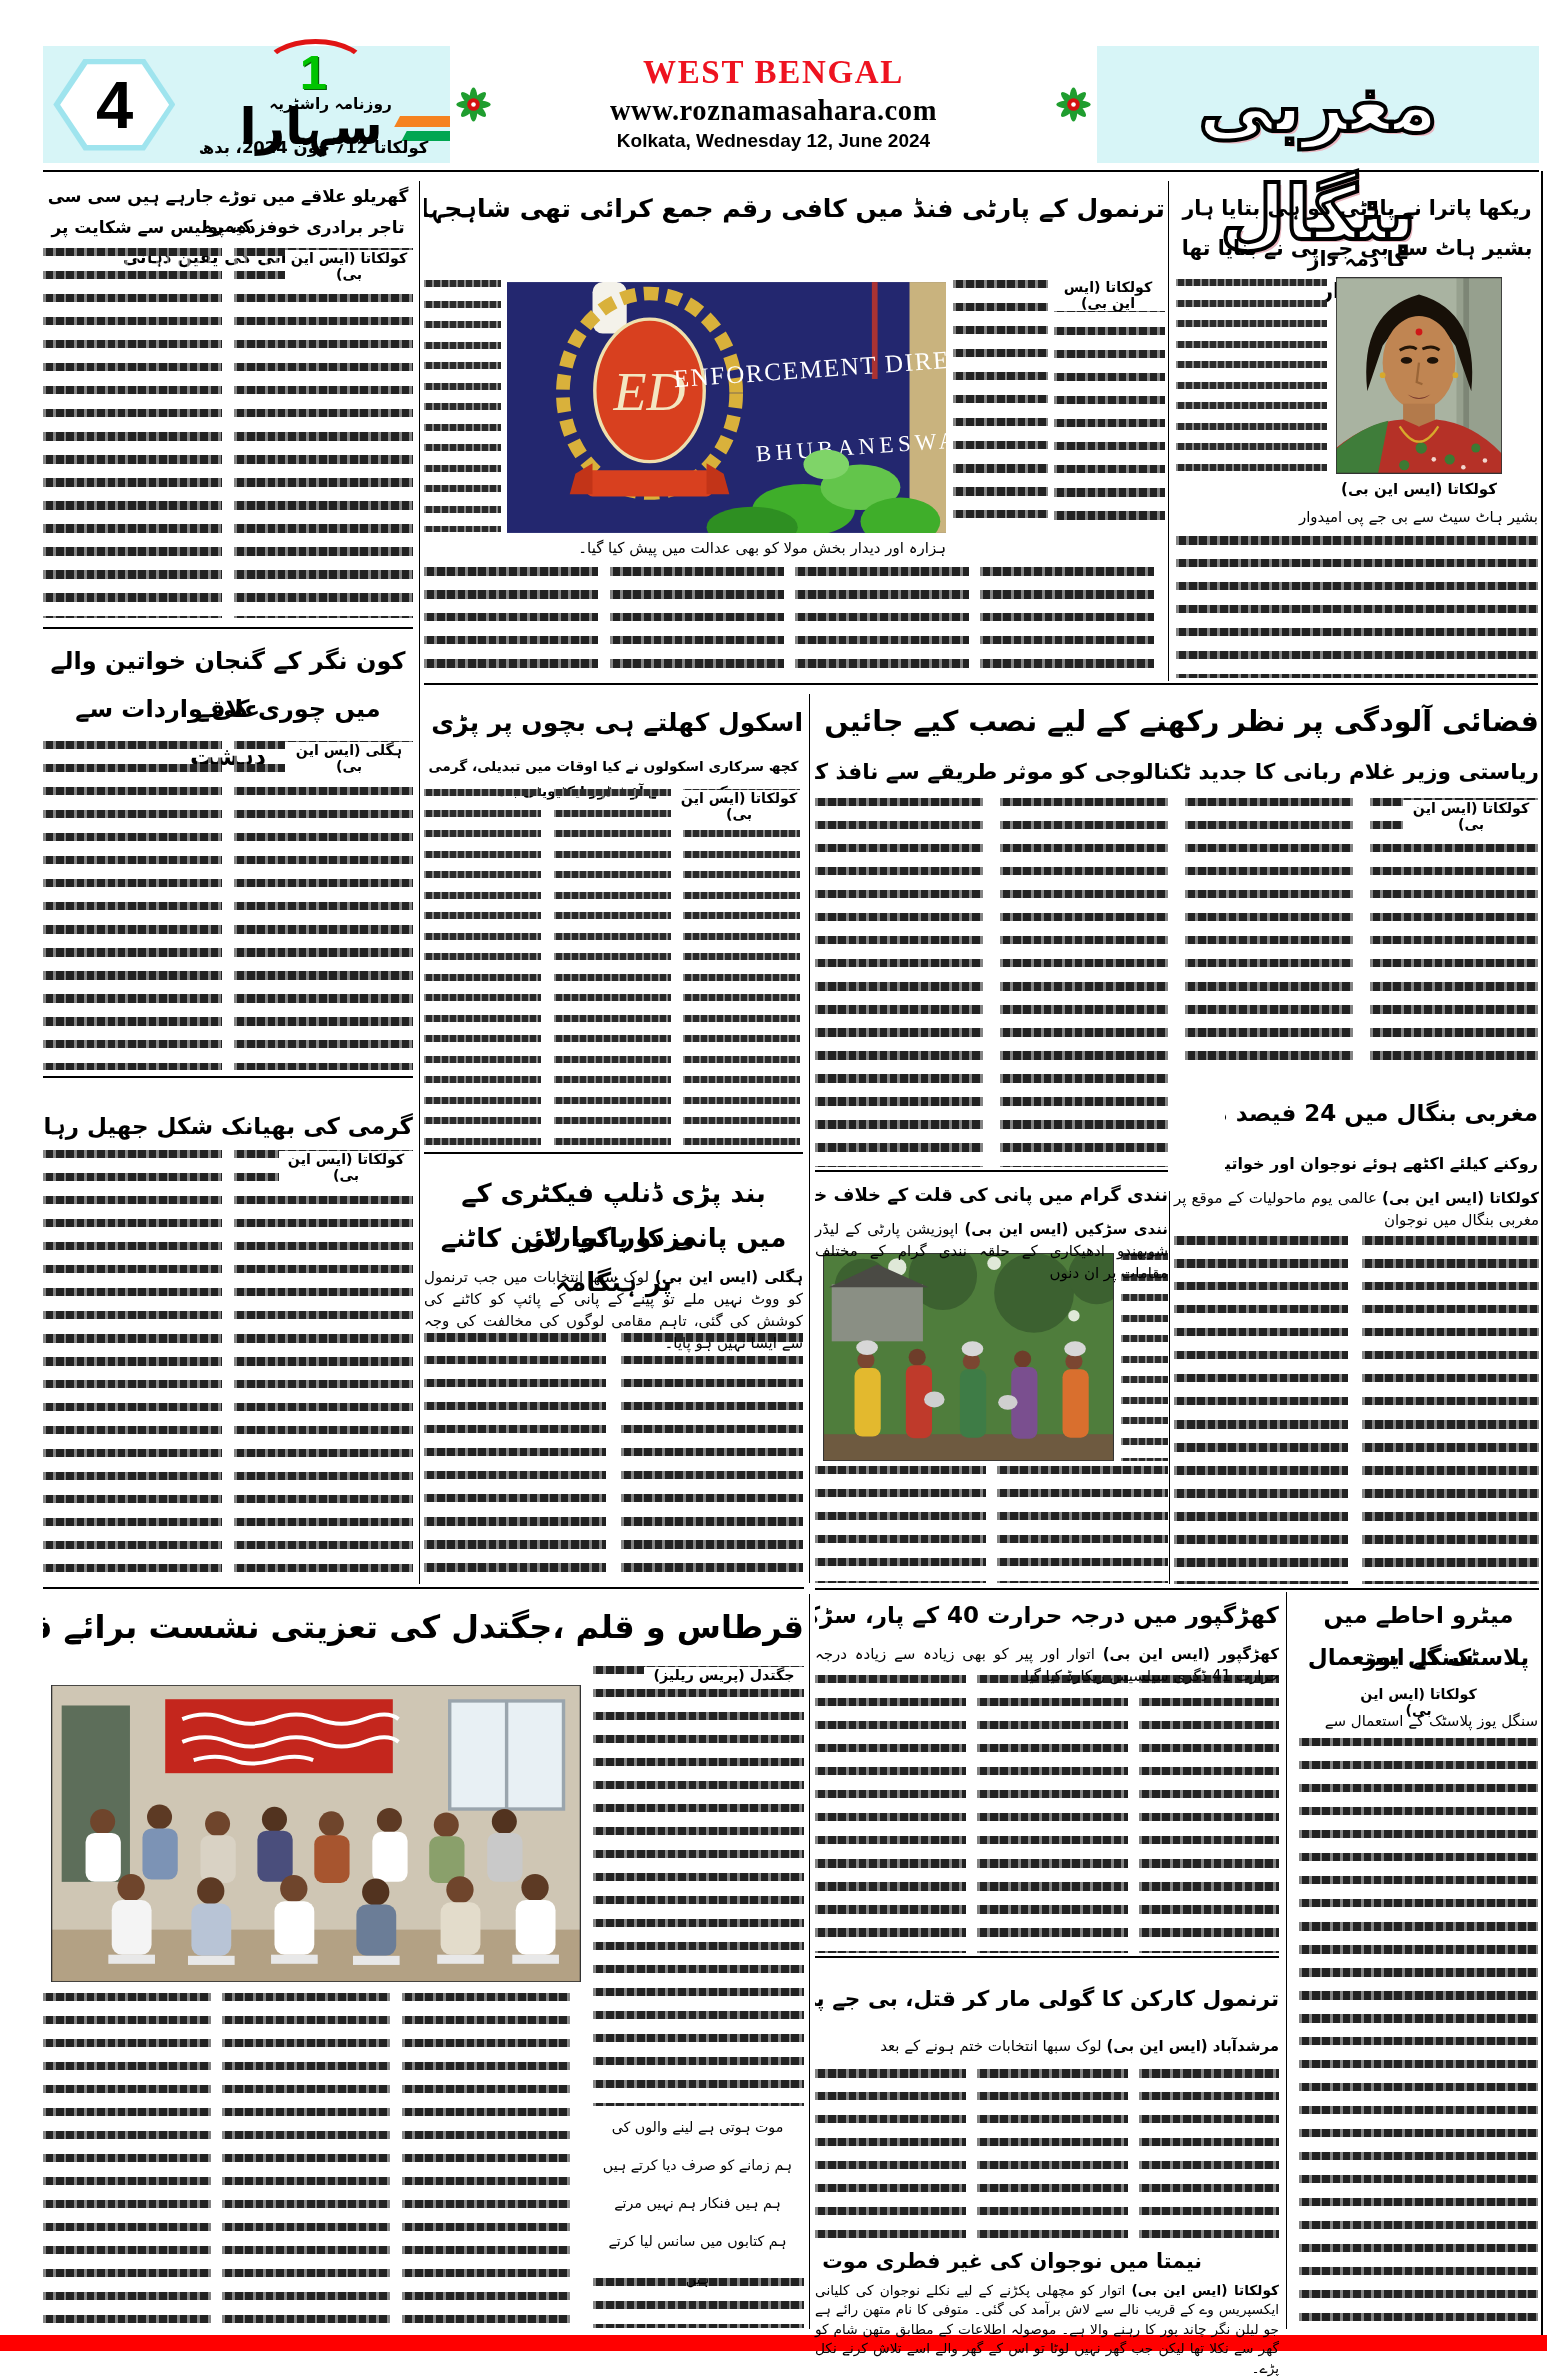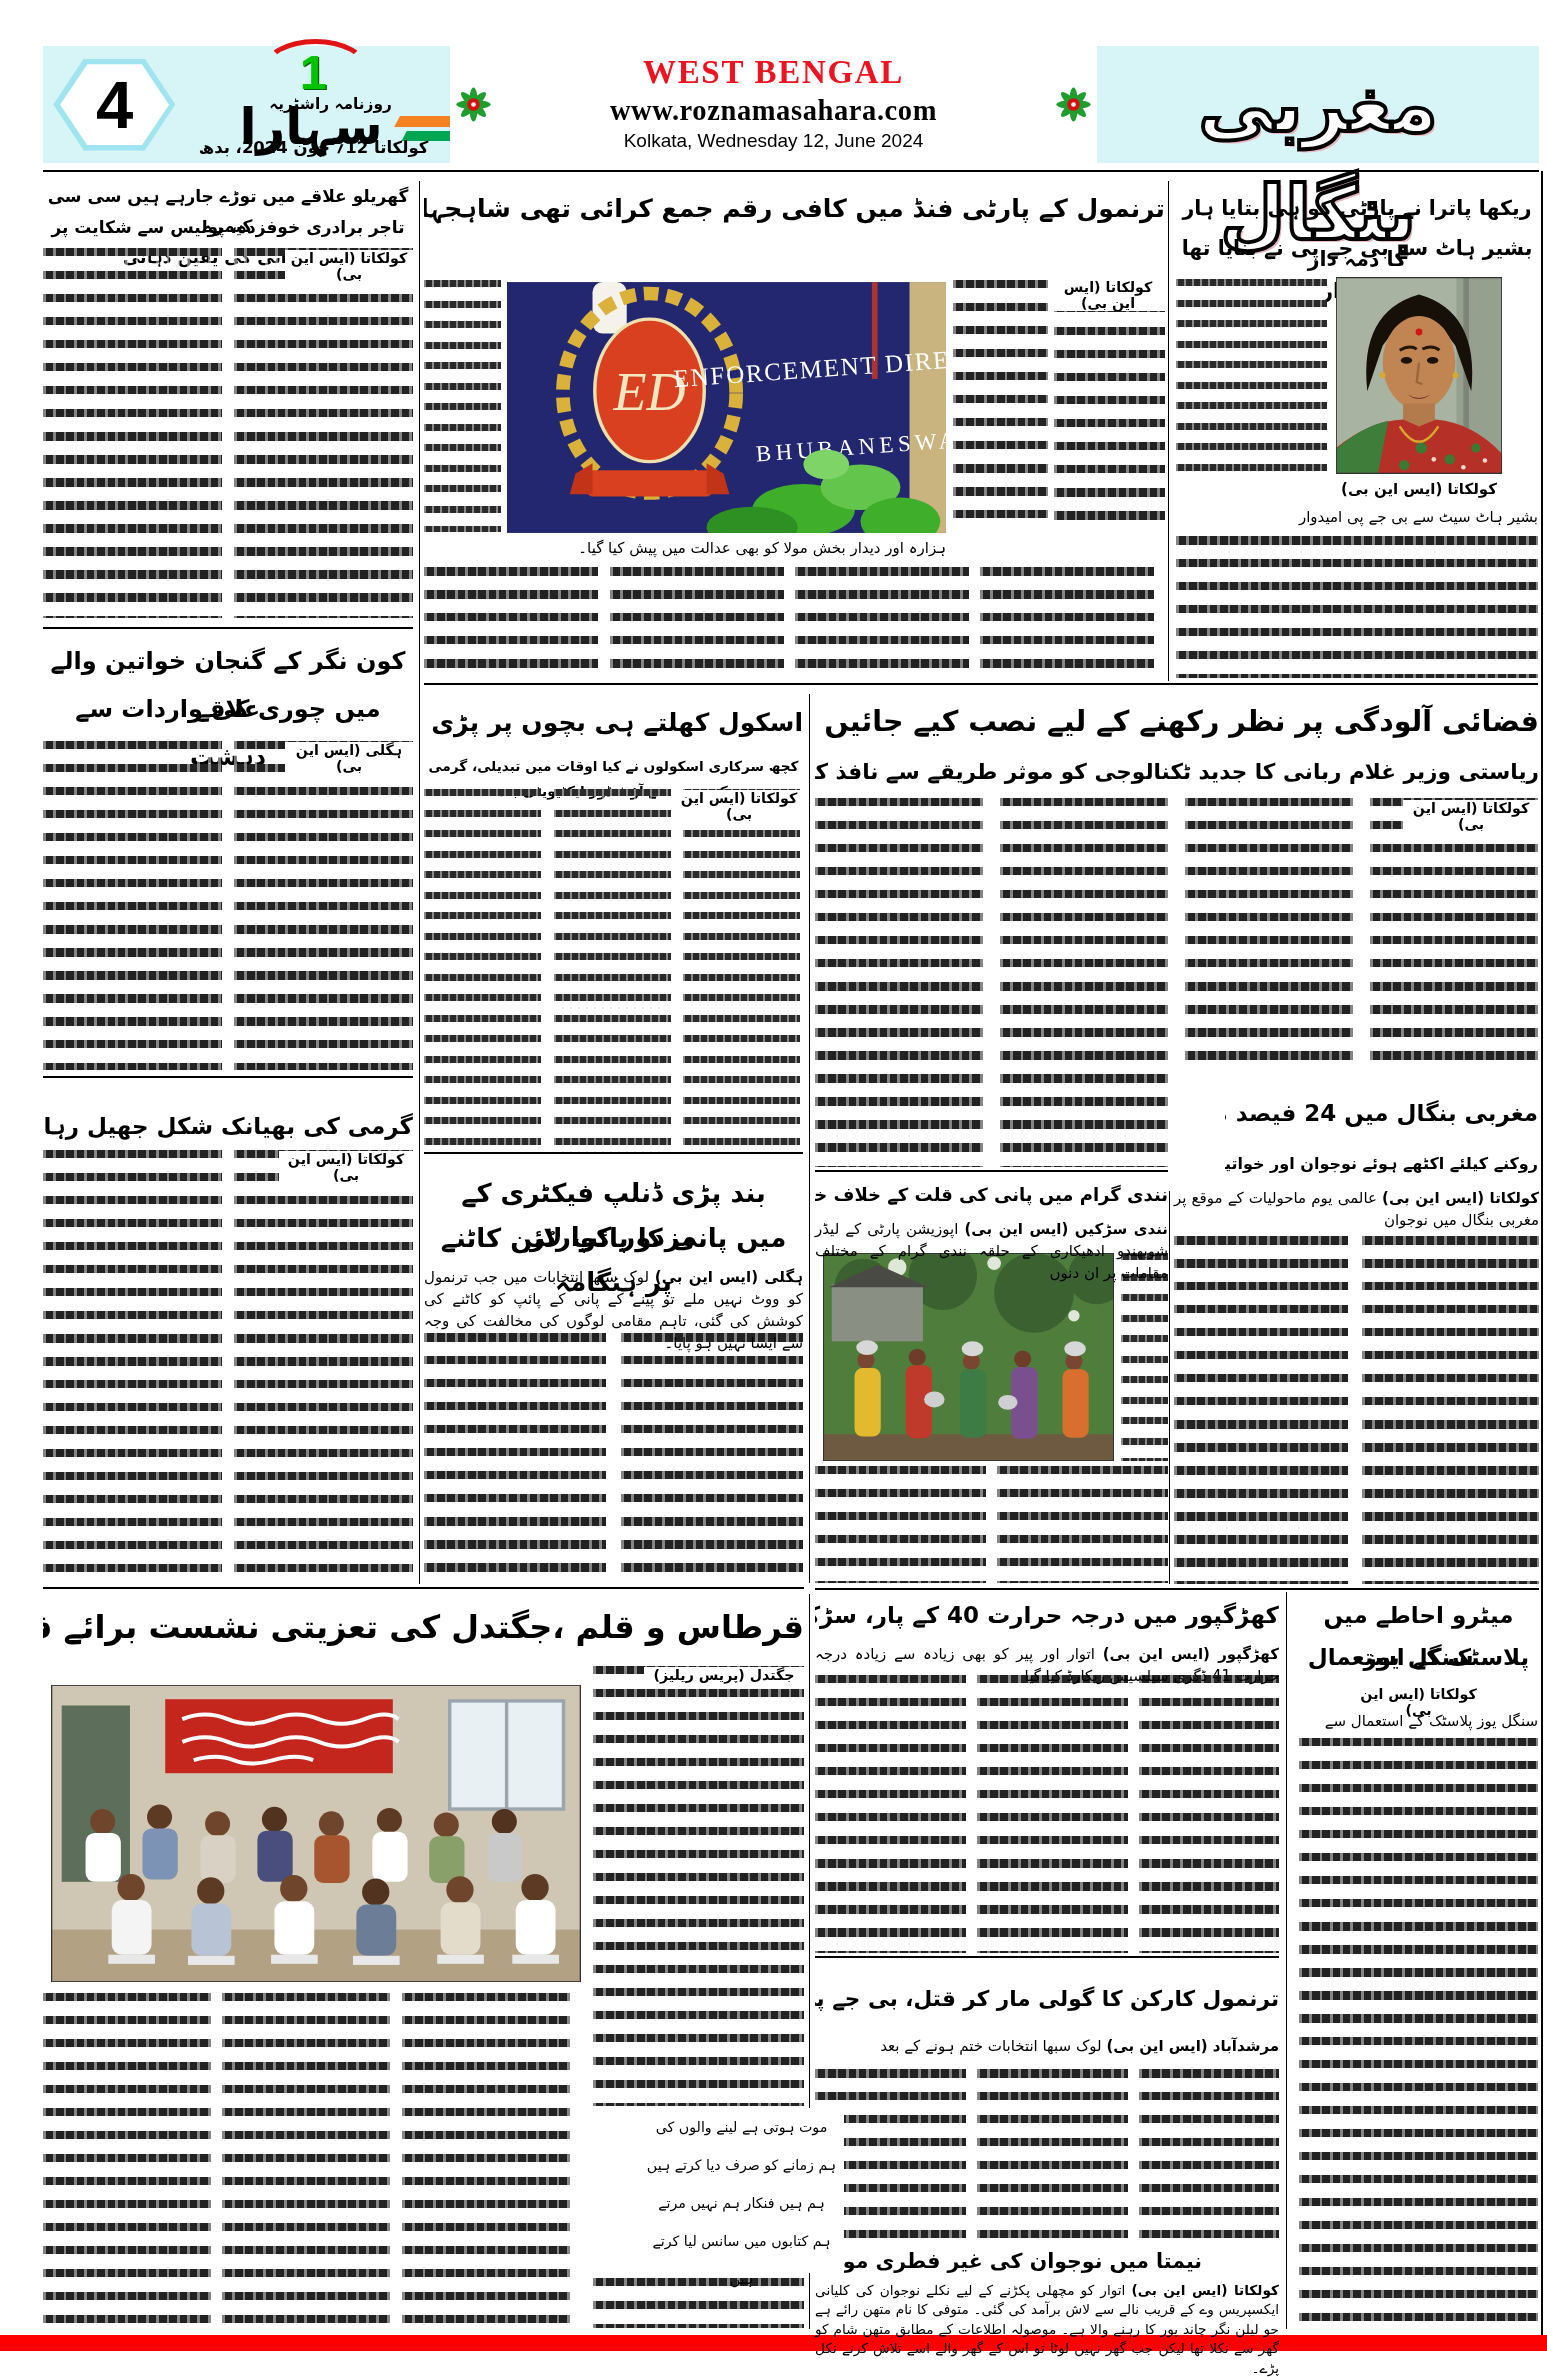--- a/index.html
+++ b/index.html
@@ -45,21 +45,21 @@
     <div class="abs ur" style="left:171px;top:55px;width:194px;text-align:center;font-size:50px;font-weight:bold;line-height:52px;">سہارا</div>
     <div class="abs" style="left:354px;top:70px;width:67px;height:11.4px;background:#f58220;transform:skewX(-28deg);"></div>
     <div class="abs" style="left:361px;top:85px;width:60px;height:10.3px;background:#00a651;transform:skewX(-28deg);"></div>
     <div class="abs ur" style="left:148px;top:92px;width:245px;text-align:center;font-size:16.5px;font-weight:bold;">کولکاتا 12؍ جون 2024، بدھ</div>
   </div>
 
   <div class="abs cyan" style="left:450px;top:46px;width:647px;height:117px;overflow:hidden;">
     <div class="abs" style="left:-51px;top:-117px;width:749px;height:342px;background:#ffffff;border-radius:50%;"></div>
     <div class="abs serif" style="left:0;top:8px;width:100%;text-align:center;font-size:33px;font-weight:bold;color:#ee1320;letter-spacing:1.7px;">WEST BENGAL</div>
     <div class="abs en" style="left:0;top:49px;width:100%;text-align:center;font-size:28.5px;font-weight:bold;letter-spacing:0.6px;font-family:Liberation Serif, serif;">www.roznamasahara.com</div>
-    <div class="abs en" style="left:0;top:84px;width:100%;text-align:center;font-size:19px;font-weight:normal;">Kolkata, Wednesday 12, June 2024</div>
+    <div class="abs en" style="left:0;top:84px;width:100%;text-align:center;font-size:19px;font-weight:bold;">Kolkata, Wednesday 12, June 2024</div>
     <svg class="abs" style="left:3.4px;top:38px;" width="41" height="41" viewBox="0 0 72 72">
       <g transform="translate(36,36)">
         <g fill="#1f9d2f">
             <ellipse rx="8" ry="30"></ellipse>
             <ellipse rx="8" ry="30" transform="rotate(45)"></ellipse>
             <ellipse rx="8" ry="30" transform="rotate(90)"></ellipse>
             <ellipse rx="8" ry="30" transform="rotate(135)"></ellipse>
           </g>
         <circle r="11" fill="#d41111"></circle>
           <circle r="4" fill="#fff"></circle>
@@ -351,21 +351,21 @@
       <g transform="translate(820,356)">
           <circle cx="30" cy="0" r="24" fill="#5d3a24"></circle>
           <rect x="-4" y="22" width="70" height="96" rx="18" fill="#ffffff"></rect>
           <rect x="-10" y="118" width="82" height="16" fill="#e8e8e8"></rect>
         </g>
     </g>
     <rect width="930" height="522" fill="none" stroke="#333" stroke-width="3"></rect>
   </svg>
 
   <div class="abs lines" style="left:593px;top:1666px;width:211px;height:440px;"></div>
-  <div class="abs ur poem" style="left:595px;top:2108px;width:205px;height:165px;background:#fff;z-index:3;margin-left:44px;">
+  <div class="abs ur poem" style="left:595px;top:2108px;width:205px;height:165px;background:#fff;z-index:3;">
     <div>موت ہوتی ہے لینے والوں کی</div>
     <div>ہم زمانے کو صرف دیا کرتے ہیں</div>
     <div>ہم ہیں فنکار ہم نہیں مرتے</div>
     <div>ہم کتابوں میں سانس لیا کرتے ہیں</div>
   </div>
   <div class="abs lines" style="left:593px;top:2278px;width:211px;height:50px;"></div>
   <div class="abs lines" style="left:43px;top:1993px;width:168px;height:335px;"></div>
   <div class="abs lines" style="left:222px;top:1993px;width:168px;height:335px;"></div>
   <div class="abs lines" style="left:402px;top:1993px;width:168px;height:335px;"></div>
 

